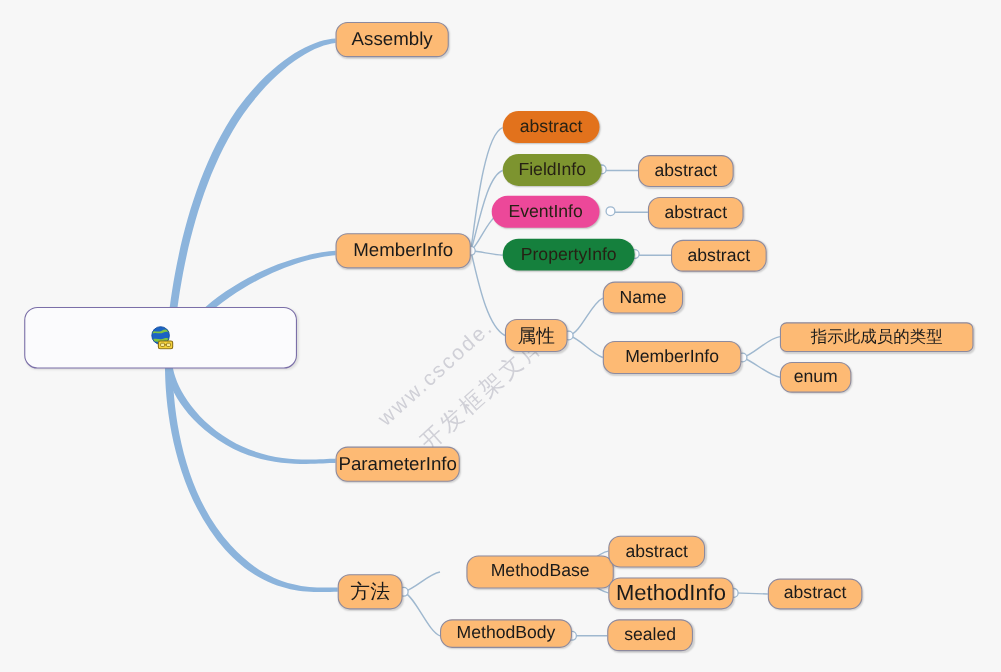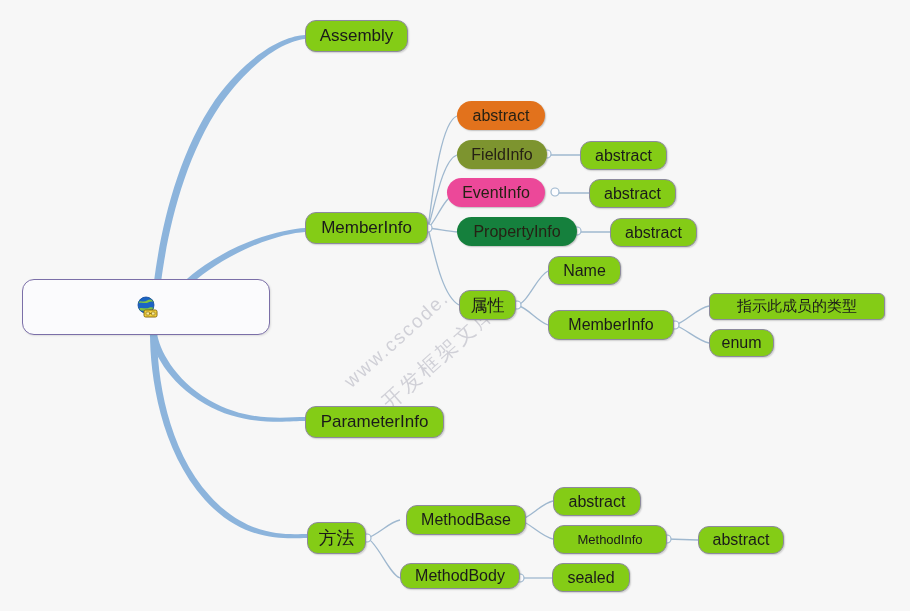--- a/index.html
+++ b/index.html
@@ -81,21 +81,21 @@
     width: 22px;
     height: 22px;
     margin-left: 1px;
     flex: none;
   }
 
   
   .node.plain {
     border: 1px solid #8d8a9e;
     border-radius: 11px;
-    background: #84cc16;
+    background: #fdba74;
     box-shadow: 1px 1px 1.5px rgba(0,0,0,0.16);
     padding: 0 12px;
   }
 
   
   .node.filled {
     border-radius: 999px;
     border: none;
     padding: 0 11px;
     color: #262114;
@@ -192,21 +192,21 @@
     </span>
   </div>
 
   <div id="node-layer">
       <div class="node plain" style="left: 305px; top: 20px; width: 103px; height: 32px; font-size: 17px;">
         <span>Assembly</span>
       </div>
       <div class="node plain" style="left: 305px; top: 212px; width: 123px; height: 32px; font-size: 17px;">
         <span>MemberInfo</span>
       </div>
-      <div class="node plain" style="left: 305px; top: 406px; width: 139px; height: 32px; font-size: 17px;">
+      <div class="node plain" style="left: 305px; top: 406px; width: 113px; height: 32px; font-size: 17px;">
         <span>ParameterInfo</span>
       </div>
       <div class="node plain cjk" style="left: 307px; top: 522px; width: 59px; height: 32px; font-size: 18px;">
         <span>方法</span>
       </div>
       <div class="node filled" style="left: 457px; top: 101px; width: 88px; height: 29px; font-size: 16px; background: rgb(226, 114, 28);">
         <span>abstract</span>
       </div>
       <div class="node filled" style="left: 457px; top: 140px; width: 90px; height: 29px; font-size: 16px; background: rgb(125, 148, 47);">
         <span>FieldInfo</span>
@@ -234,30 +234,30 @@
       </div>
       <div class="node plain" style="left: 548px; top: 310px; width: 126px; height: 30px; font-size: 16px;">
         <span>MemberInfo</span>
       </div>
       <div class="node plain cjk" style="left: 709px; top: 293px; width: 176px; height: 27px; font-size: 15px; border-radius: 6px;">
         <span>指示此成员的类型</span>
       </div>
       <div class="node plain" style="left: 709px; top: 329px; width: 65px; height: 28px; font-size: 16px;">
         <span>enum</span>
       </div>
-      <div class="node plain" style="left: 406px; top: 505px; width: 120px; height: 30px; font-size: 16px;">
+      <div class="node plain" style="left: 424px; top: 505px; width: 134px; height: 30px; font-size: 16px;">
         <span>MethodBase</span>
       </div>
       <div class="node plain" style="left: 400px; top: 563px; width: 120px; height: 26px; font-size: 16px;">
         <span>MethodBody</span>
       </div>
       <div class="node plain" style="left: 553px; top: 487px; width: 88px; height: 29px; font-size: 16px;">
         <span>abstract</span>
       </div>
-      <div class="node plain" style="left: 553px; top: 525px; width: 114px; height: 29px; font-size: 13px;">
+      <div class="node plain" style="left: 553px; top: 525px; width: 114px; height: 29px; font-size: 20px;">
         <span>MethodInfo</span>
       </div>
       <div class="node plain" style="left: 698px; top: 526px; width: 86px; height: 28px; font-size: 16px;">
         <span>abstract</span>
       </div>
       <div class="node plain" style="left: 552px; top: 563px; width: 78px; height: 29px; font-size: 16px;">
         <span>sealed</span>
       </div>
     </div>
 

